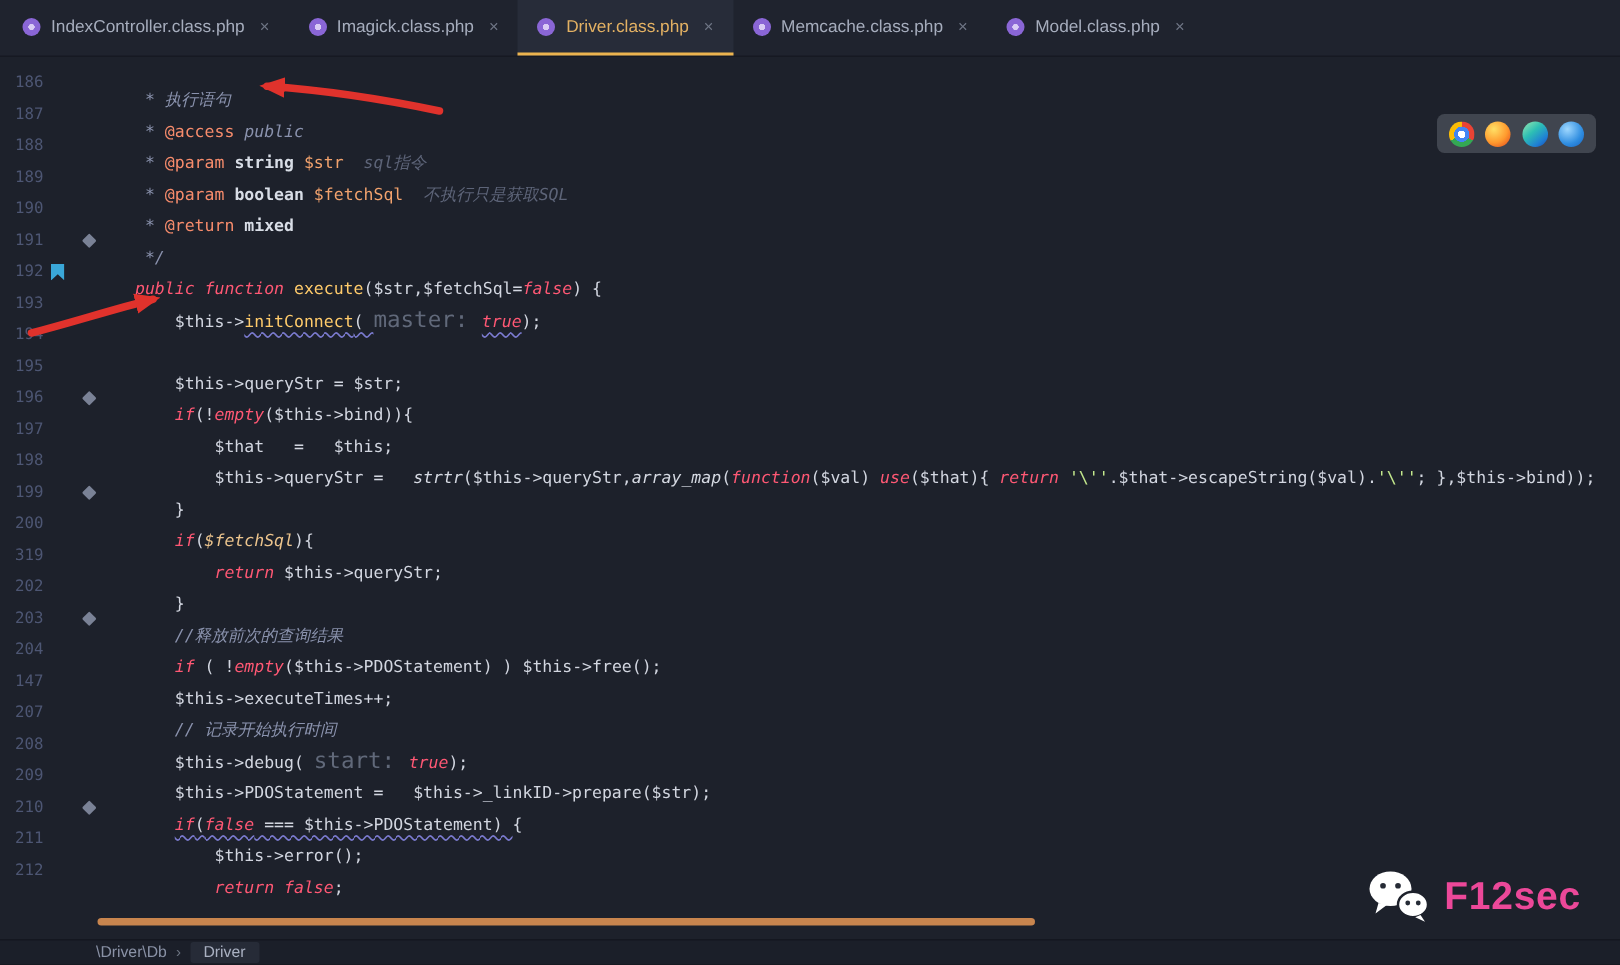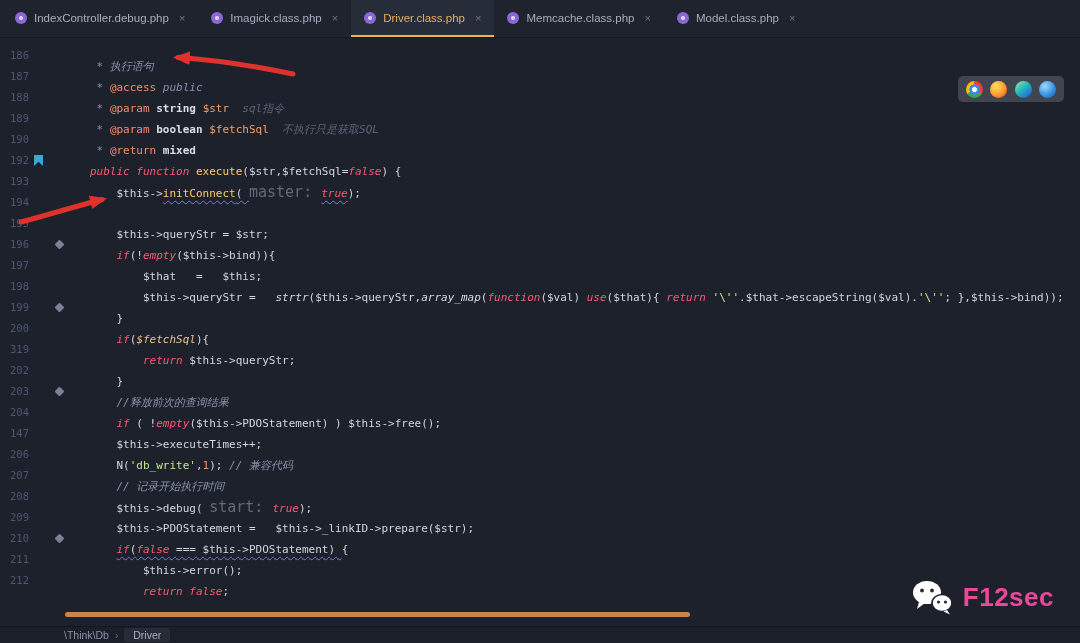--- a/index.html
+++ b/index.html
@@ -72,21 +72,21 @@
   .crumb-chev{color:#6b7380;font-size:10px;}
 </style>
 </head>
 <body>
 
 <div id="app">
 
   <div class="tabbar">
       <div class="tab">
         <span class="tab-ic"></span>
-        <span class="tab-label">IndexController.debug.php</span>
+        <span class="tab-label">IndexController.class.php</span>
         <span class="tab-close">×</span>
       </div>
       <div class="tab">
         <span class="tab-ic"></span>
         <span class="tab-label">Imagick.class.php</span>
         <span class="tab-close">×</span>
       </div>
       <div class="tab active">
         <span class="tab-ic"></span>
         <span class="tab-label">Driver.class.php</span>
@@ -128,20 +128,28 @@
           <div class="num">189</div>
           <div class="slot a"></div>
           <div class="slot b"></div>
           <div class="code"><span class="cmt"> * </span><span class="doctag">@param</span><span class="cmt"> </span><span class="docbold">boolean</span><span class="cmt"> </span><span class="docvar">$fetchSql</span><span class="cmtdim">  不执行只是获取SQL</span></div>
         </div>
         <div class="row">
           <div class="num">190</div>
           <div class="slot a"></div>
           <div class="slot b"></div>
           <div class="code"><span class="cmt"> * </span><span class="doctag">@return</span><span class="cmt"> </span><span class="docbold">mixed</span></div>
+        </div>
+        <div class="row">
+          <div class="num">191</div>
+          <div class="slot a"></div>
+          <div class="slot b">
+            <span class="gicon diamond"></span>
+          </div>
+          <div class="code"><span class="cmt"> */</span></div>
         </div>
         <div class="row">
           <div class="num">192</div>
           <div class="slot a">
             <span class="gicon flag"></span>
           </div>
           <div class="slot b"></div>
           <div class="code"><span class="kw">public function </span><span class="fn">execute</span><span class="var">($str,$fetchSql=</span><span class="kw">false</span><span class="var">) {</span></div>
         </div>
         <div class="row">
@@ -219,26 +227,20 @@
           <div class="num">204</div>
           <div class="slot a"></div>
           <div class="slot b"></div>
           <div class="code"><span class="var">    </span><span class="kw">if</span><span class="var"> ( !</span><span class="kw">empty</span><span class="var">($this-&gt;PDOStatement) ) $this-&gt;free();</span></div>
         </div>
         <div class="row">
           <div class="num">147</div>
           <div class="slot a"></div>
           <div class="slot b"></div>
           <div class="code"><span class="var">    $this-&gt;executeTimes++;</span></div>
-        </div>
-        <div class="row">
-          <div class="num">206</div>
-          <div class="slot a"></div>
-          <div class="slot b"></div>
-          <div class="code"><span class="var">    N(</span><span class="str">'db_write'</span><span class="var">,</span><span class="nm">1</span><span class="var">); </span><span class="cmt">// 兼容代码</span></div>
         </div>
         <div class="row">
           <div class="num">207</div>
           <div class="slot a"></div>
           <div class="slot b"></div>
           <div class="code"><span class="var">    </span><span class="cmt">// 记录开始执行时间</span></div>
         </div>
         <div class="row">
           <div class="num">208</div>
           <div class="slot a"></div>
@@ -301,18 +303,18 @@
       <circle cx="22" cy="11.5" r="1.9" fill="#262b36"></circle>
       <ellipse cx="32" cy="24" rx="10" ry="8.5" fill="#ffffff" stroke="#1d212b" stroke-width="1.6"></ellipse>
       <path d="M37 31 L40 35.5 L33.5 32.5 Z" fill="#ffffff"></path>
       <circle cx="28.5" cy="23" r="1.6" fill="#262b36"></circle>
       <circle cx="35.5" cy="23" r="1.6" fill="#262b36"></circle>
     </svg>
     <span class="brand-text">F12sec</span>
   </div>
 
   <div class="statusbar">
-    <span class="crumb-root">\Think\Db</span>
+    <span class="crumb-root">\Driver\Db</span>
     <span class="crumb-chev">›</span>
     <span class="crumb-item">Driver</span>
   </div>
 
 </div>
 
 </body></html>

